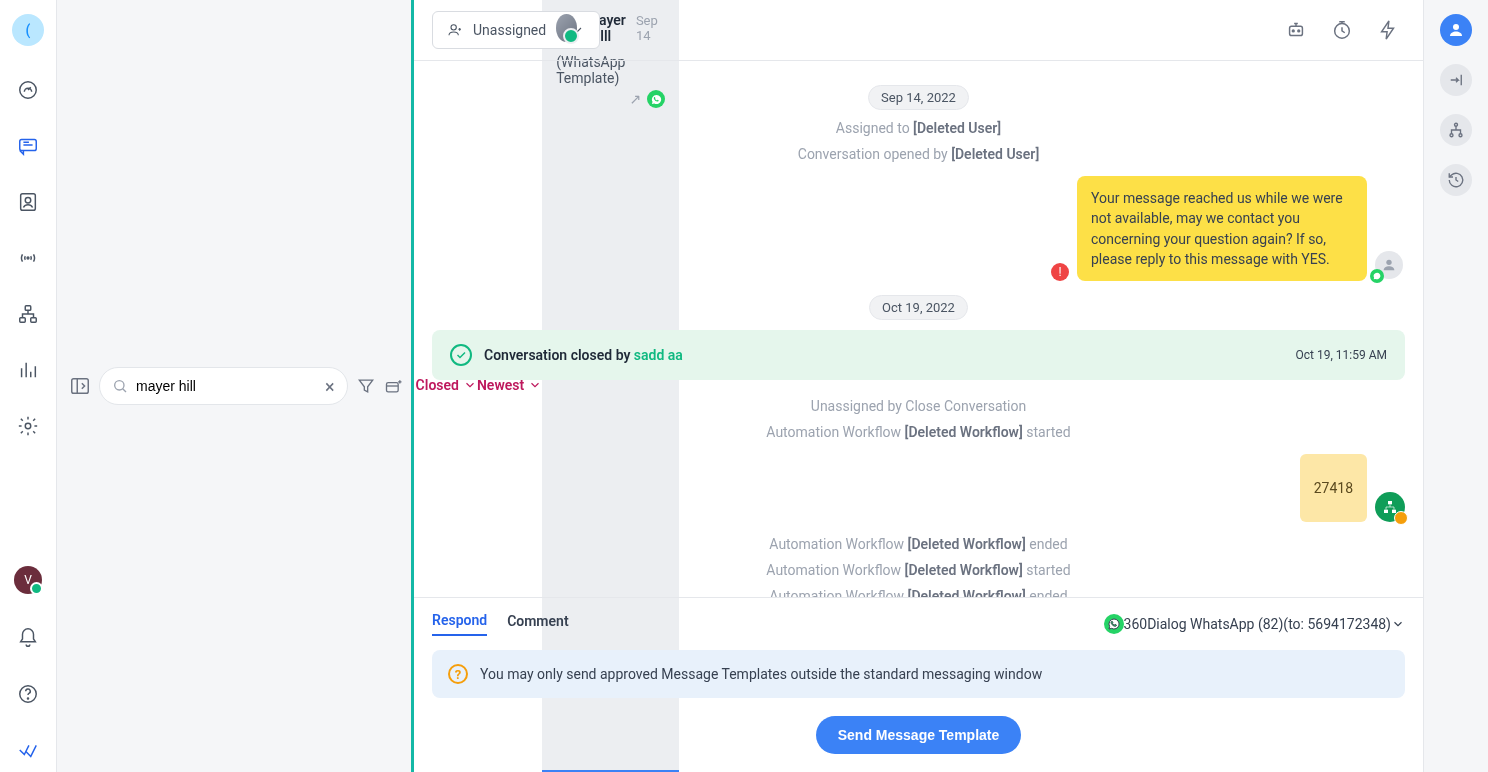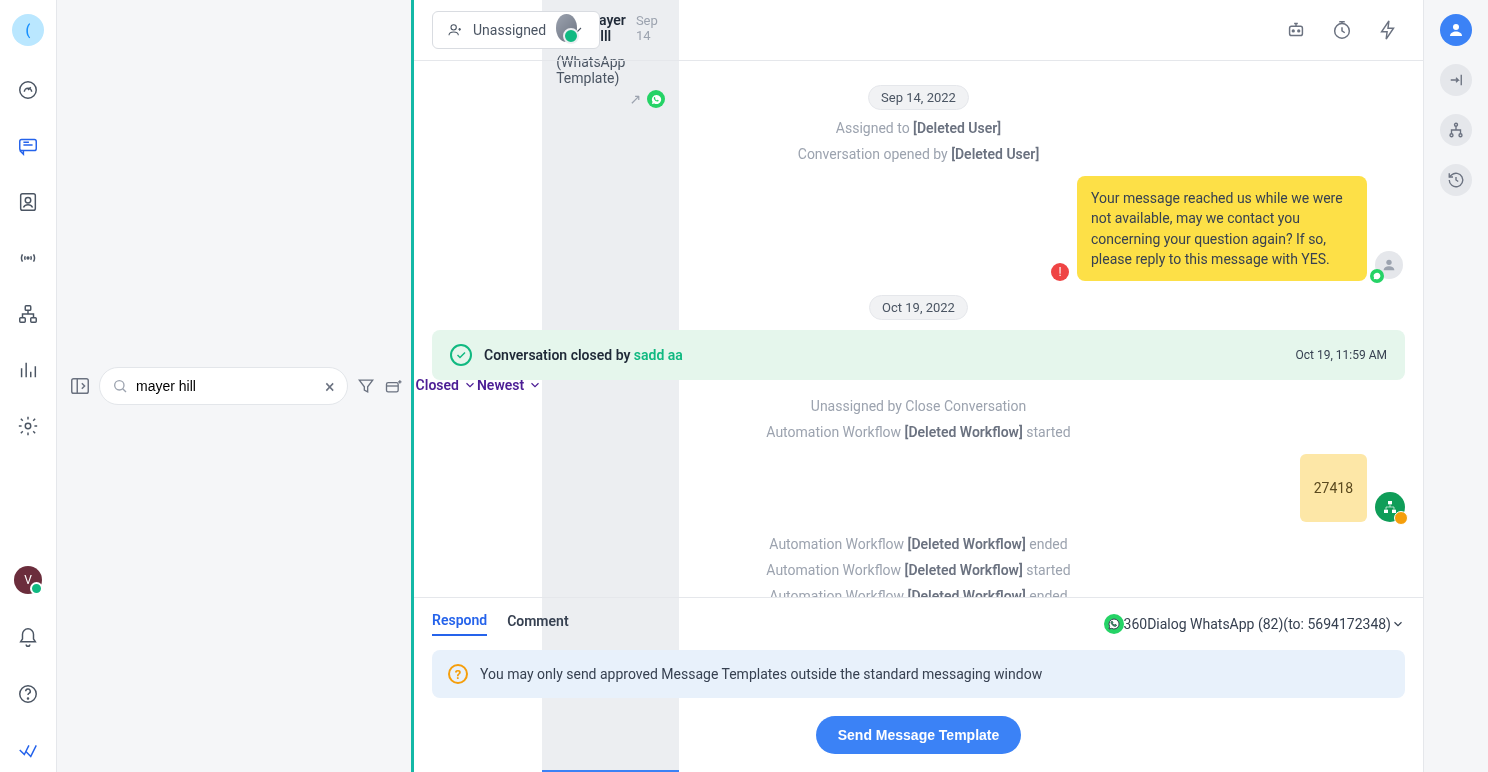--- a/index.html
+++ b/index.html
@@ -21,21 +21,21 @@
 .inbox-header { display: flex; align-items: center; padding: 12px 12px; gap: 8px; }
 .panel-toggle { width: 22px; height: 22px; color: #6b7280; cursor: pointer; }
 .panel-toggle svg { width: 100%; height: 100%; fill: none; stroke: currentColor; stroke-width: 1.6; }
 .search-wrap { flex: 1; display: flex; align-items: center; background: #fff; border: 1px solid #e3e6ea; border-radius: 20px; padding: 0 12px; height: 38px; gap: 8px; }
 .search-wrap svg { width: 16px; height: 16px; stroke: #9ca3af; fill: none; stroke-width: 2; }
 .search-input { flex: 1; border: none; outline: none; font-size: 14px; background: transparent; }
 .clear-btn { cursor: pointer; color: #6b7280; font-size: 18px; }
 .filter-icon, .add-icon { width: 20px; height: 20px; color: #6b7280; cursor: pointer; }
 .filter-icon svg, .add-icon svg { width: 100%; height: 100%; fill: none; stroke: currentColor; stroke-width: 1.6; }
 .inbox-sort { display: flex; justify-content: space-around; padding: 10px 0 12px; }
-.sort-btn { font-weight: 600; font-size: 14px; color: #4c1d95; cursor: pointer; display: flex; align-items: center; gap: 4px; justify-content: center; }
+.sort-btn { font-weight: 600; font-size: 14px; color: #be185d; cursor: pointer; display: flex; align-items: center; gap: 4px; justify-content: center; }
 .sort-btn svg { width: 14px; height: 14px; stroke: currentColor; fill: none; stroke-width: 2; }
 
 .conv-item { background: #eceef1; padding: 12px 14px 10px; border-bottom: 2px solid #3b82f6; cursor: pointer; }
 .conv-top { display: flex; align-items: center; gap: 10px; }
 .conv-avatar { width: 28px; height: 28px; border-radius: 50%; background: linear-gradient(135deg,#9ca3af,#6b7280); position: relative; }
 .conv-avatar::after { content: ""; position: absolute; bottom: -2px; right: -2px; width: 12px; height: 12px; border-radius: 50%; background: #10b981; border: 2px solid #eceef1; }
 .conv-name { font-weight: 600; flex: 1; }
 .conv-date { color: #9ca3af; font-size: 13px; }
 .conv-preview { color: #4b5563; margin-top: 10px; font-size: 14px; }
 .conv-footer { display: flex; justify-content: flex-end; align-items: center; gap: 6px; margin-top: 4px; }

